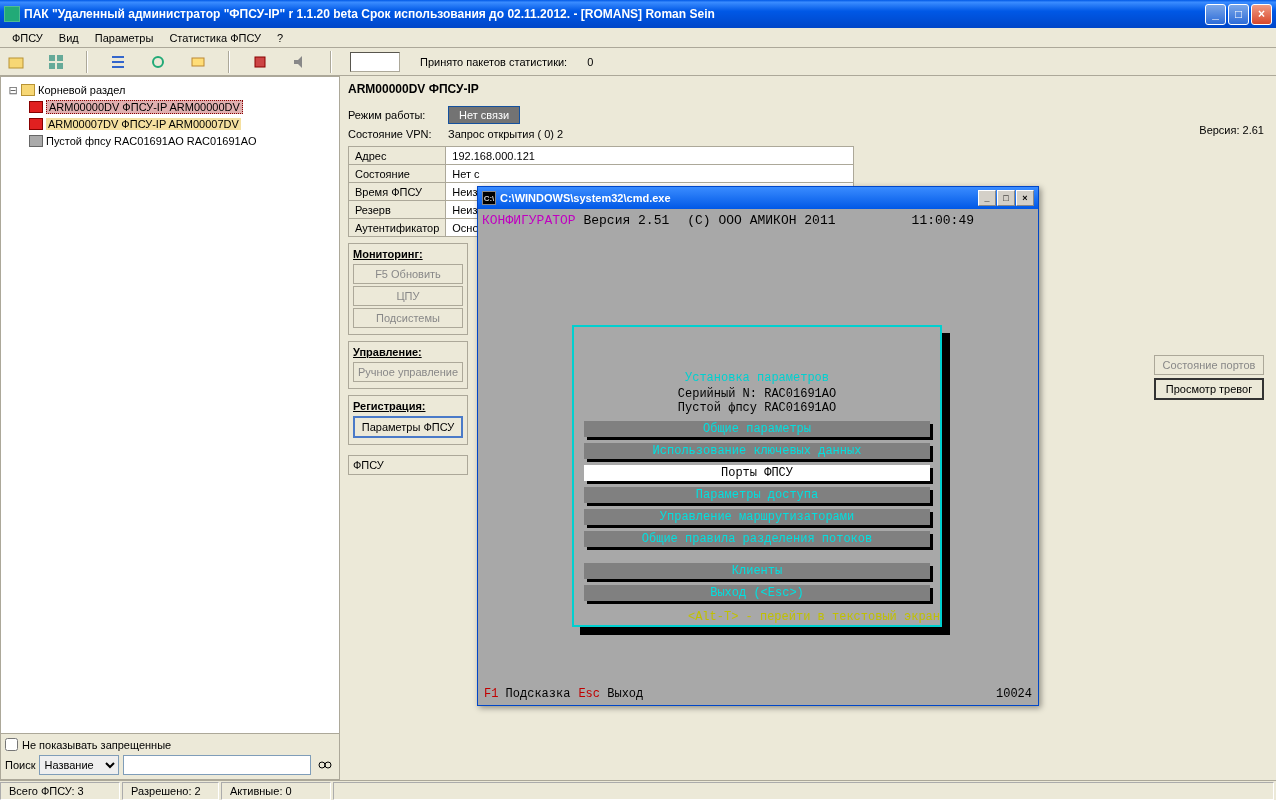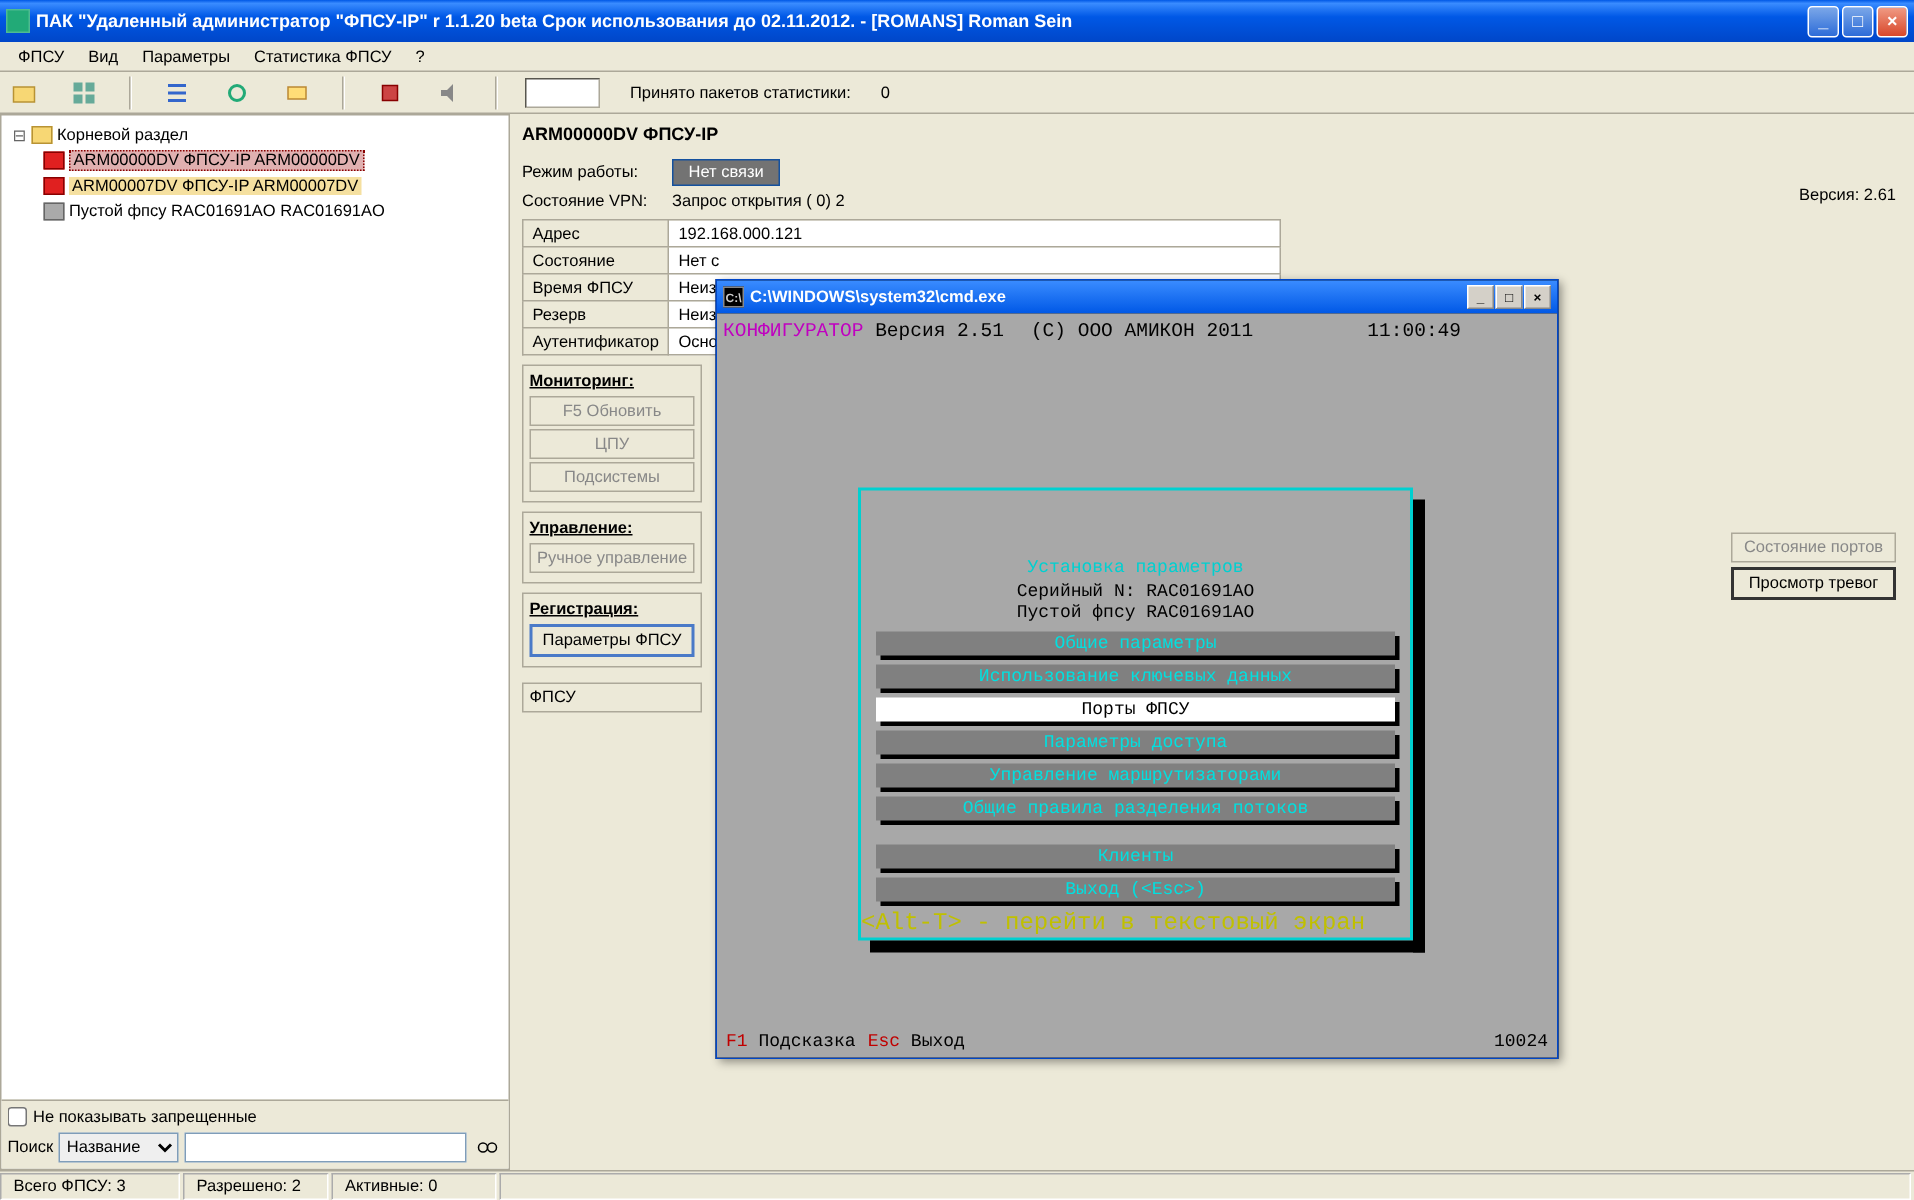--- a/index.html
+++ b/index.html
@@ -82,21 +82,21 @@
 .cmd-body { background: #a8a8a8; height: calc(100% - 22px); position: relative; font-family: 'Courier New', monospace; font-size: 13px; padding: 4px; }
 .cmd-hdr { color: #000; display: flex; }
 .cmd-hdr .cfg { color: #c000c0; }
 
 .cmd-panel { position: absolute; left: 94px; top: 116px; width: 370px; }
 .cmd-frame { border: 2px solid #00d0d0; background: #a8a8a8; padding: 6px 10px 18px; position: relative; }
 .cmd-frame-title { color: #00d0d0; text-align: center; font-size: 12px; position: relative; top: -2px; margin-top: 40px; }
 .serial { text-align: center; color: #000; font-size: 12px; line-height: 14px; }
 .menu-item { background: #808080; color: #00e0e0; text-align: center; padding: 1px 0; margin: 6px 0; font-size: 12px; box-shadow: 3px 3px 0 #000; cursor: pointer; }
 .menu-item.selected { background: #fff; color: #000; }
-.cmd-footer-hint { color: #c0c000; text-align: left; font-size: 16px; position: absolute; bottom: 1px; left: 0; right: 0; }
+.cmd-footer-hint { color: #c0c000; text-align: right; font-size: 12px; position: absolute; bottom: 1px; left: 0; right: 0; }
 .cmd-shadow { position: absolute; background: #000; }
 .cmd-bottom { position: absolute; bottom: 4px; left: 6px; right: 6px; color: #000; font-size: 12px; display: flex; }
 .cmd-bottom .f1 { color: #c00000; }
 .cmd-bottom .esc { color: #c00000; margin-left: 8px; }
 .cmd-bottom .num { margin-left: auto; }
 
 svg { display: block; }
 </style>
 </head>
 <body>

